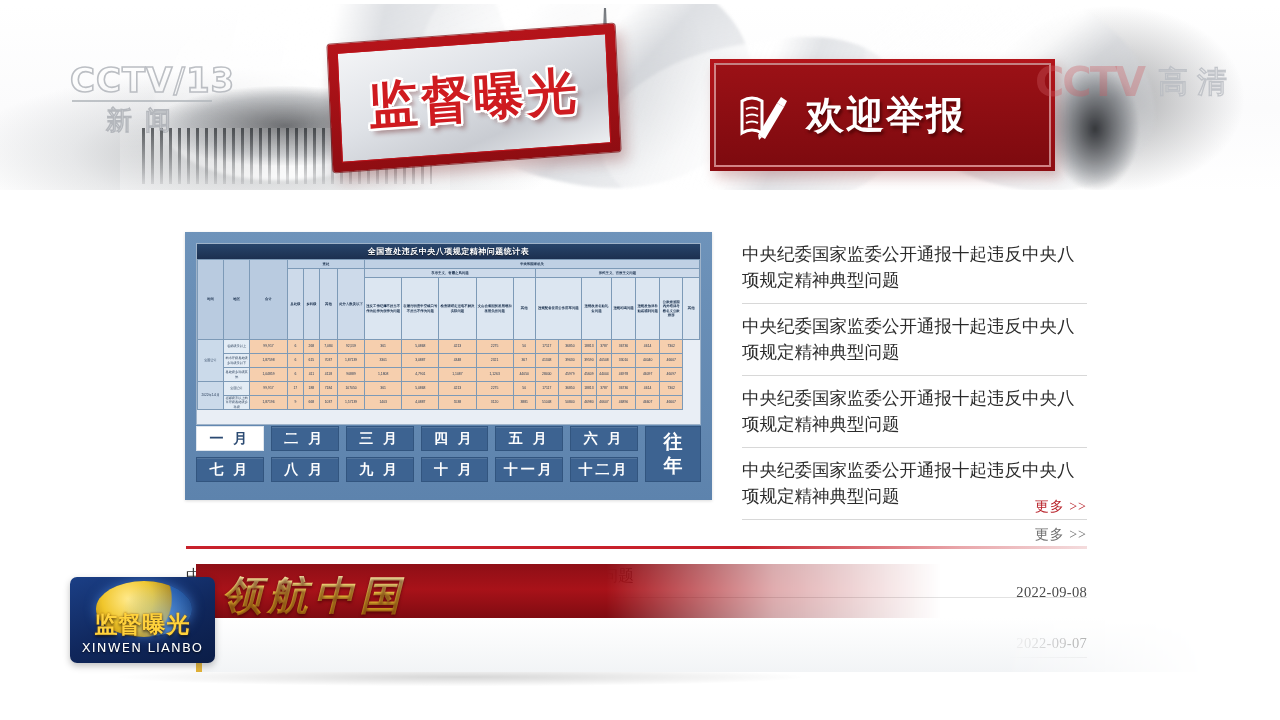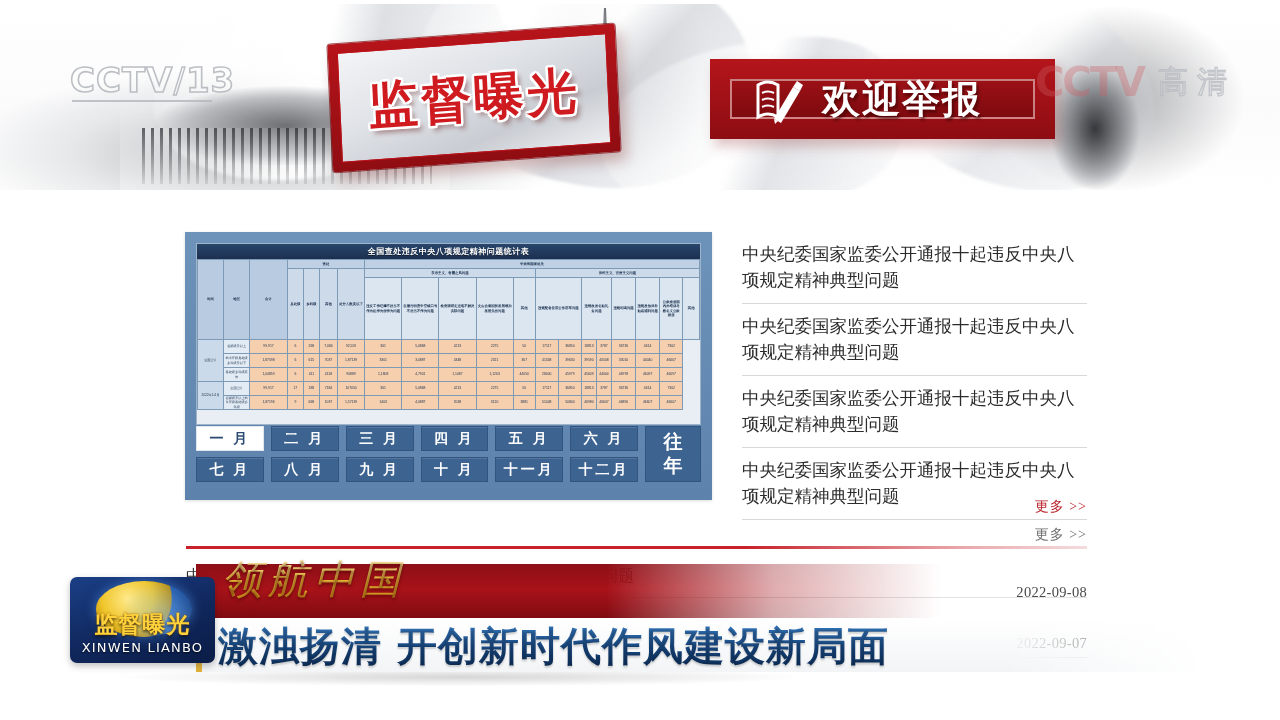--- a/index.html
+++ b/index.html
@@ -94,24 +94,24 @@
     color:#cf1b20;
     text-shadow:
       -2px -2px 0 #fff, 2px -2px 0 #fff, -2px 2px 0 #fff, 2px 2px 0 #fff,
       0 -2.5px 0 #fff, 0 2.5px 0 #fff, -2.5px 0 0 #fff, 2.5px 0 0 #fff,
       4px 5px 5px rgba(90,10,12,.45);
     white-space:nowrap;
   }
 
   
   .welcome {
-    position:absolute; left:710px; top:55px; width:345px; height:80px;
+    position:absolute; left:710px; top:55px; width:345px; height:112px;
     background:linear-gradient(180deg,#b4151b 0%,#8d0d12 100%);
     box-shadow:5px 7px 12px rgba(130,24,24,.26);
-    padding:20px;
+    padding:4px;
   }
   .welcome-inner {
     width:100%; height:100%;
     border:2px solid rgba(255,225,225,.55);
     background:linear-gradient(180deg,#9b1116 0%,#7e0a0f 100%);
     display:flex; align-items:center; gap:16px; padding-left:20px;
   }
   .pen-icon { width:54px; height:52px; flex:0 0 auto; }
   .welcome-text {
     font-family:"DejaVu Sans", sans-serif; font-weight:700; font-size:38px; letter-spacing:2px;
@@ -216,22 +216,22 @@
 
   
   .lower3 { position:absolute; left:0; bottom:0; width:1280px; height:175px; pointer-events:none; }
   .l3-gold-bar {
     position:absolute; left:196px; bottom:100px; width:760px; height:56px;
     background:linear-gradient(180deg,#8e0f16 0%,#a81219 45%,#7d0b11 100%);
     -webkit-mask-image:linear-gradient(90deg,#000 0%,#000 54%,rgba(0,0,0,.35) 76%,rgba(0,0,0,0) 98%);
             mask-image:linear-gradient(90deg,#000 0%,#000 54%,rgba(0,0,0,.35) 76%,rgba(0,0,0,0) 98%);
   }
   .l3-gold-text {
-    position:absolute; left:222px; bottom:120px;
-    font-family:"Liberation Serif", serif; font-weight:400; font-style:italic;
+    position:absolute; left:222px; bottom:104px;
+    font-family:"Liberation Serif", serif; font-weight:700; font-style:italic;
     font-size:40px; letter-spacing:6px; line-height:1;
     color:#f7d25a;
     background:linear-gradient(180deg,#fff3b0 0%,#f2c73f 45%,#d79b17 100%);
     -webkit-background-clip:text; background-clip:text;
     -webkit-text-fill-color:transparent;
     text-shadow:0 2px 3px rgba(60,0,0,.55);
     white-space:nowrap;
   }
   .l3-white-bar {
     position:absolute; left:196px; bottom:48px; width:1010px; height:54px;
@@ -299,20 +299,21 @@
     <div class="swoosh sw4"></div>
     <div class="bldg"></div>
     <div class="tower"></div>
     <div class="rtbuild"></div>
 
     <div class="cctv-bug">
       <div class="cctv-row">
         <span>CCTV</span><span class="slash">/</span><span>13</span>
       </div>
       <div class="cctv-underline"></div>
+      <div class="cctv-cn">新闻</div>
     </div>
 
     <div class="plaque">
       <div class="plaque-inner">
         <div class="plaque-text">监督曝光</div>
       </div>
     </div>
 
     <div class="welcome">
       <div class="welcome-inner">
@@ -554,21 +555,20 @@
       </div>
     </div>
   </div>
 
   <div class="lower3">
     <div class="l3-shadow"></div>
     <div class="l3-gold-bar"></div>
     <div class="l3-gold-text">领航中国</div>
     <div class="l3-white-bar"></div>
     <div class="l3-yellow-edge"></div>
-    <div class="l3-headline">激浊扬清 开创新时代作风建设新局面</div>
 
     <div class="xwlb">
       <div class="globe"></div>
       <div class="cn">监督曝光</div>
       <div class="en">XINWEN  LIANBO</div>
     </div>
   </div>
 
 </div>
 

